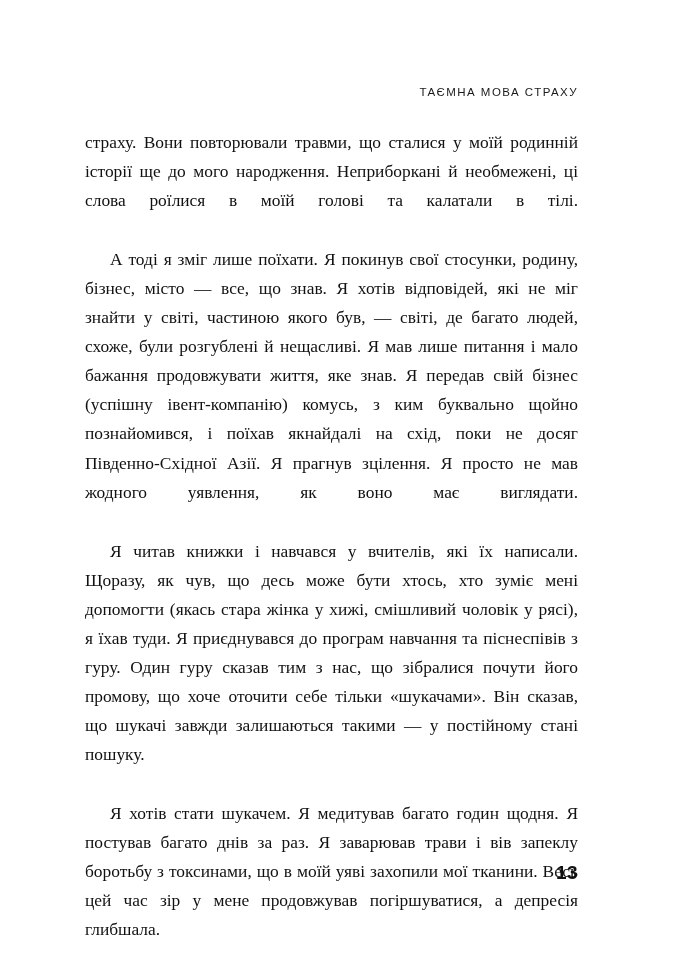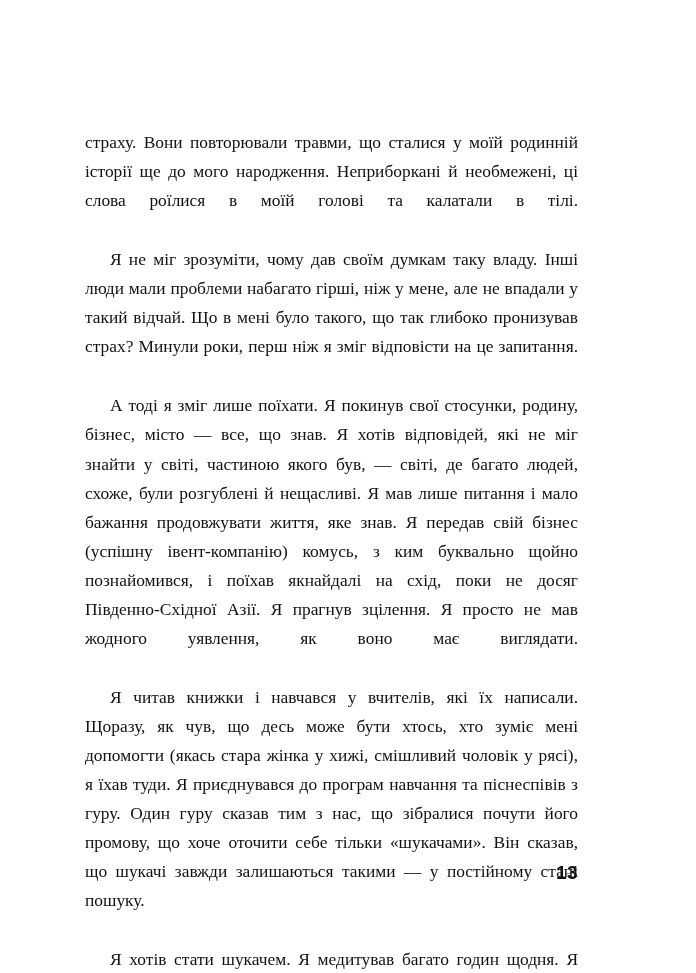--- a/index.html
+++ b/index.html
@@ -81,24 +81,24 @@
     font-weight: 700;
     color: #111111;
     letter-spacing: 0.4px;
   }
 </style>
 </head>
 <body>
 
 <div class="page">
 
+  <div class="running-head">ТАЄМНА МОВА СТРАХУ</div>
 
   <div class="text-block">
     <p class="para no-indent">страху. Вони повторювали травми, що сталися у моїй родинній історії ще до мого народження. Неприборкані й необмежені, ці слова роїлися в моїй голові та калатали в тілі.</p>
-    <p class="para">Я не міг зрозуміти, чому дав своїм думкам таку владу. Інші люди мали проблеми набагато гірші, ніж у мене, але не впадали у такий відчай. Що в мені було такого, що так глибоко пронизував страх? Минули роки, перш ніж я зміг відповісти на це запитання.</p>
     <p class="para">А тоді я зміг лише поїхати. Я покинув свої стосунки, родину, бізнес, місто — все, що знав. Я хотів відповідей, які не міг знайти у світі, частиною якого був, — світі, де багато людей, схоже, були розгублені й нещасливі. Я мав лише питання і мало бажання продовжувати життя, яке знав. Я передав свій бізнес (успішну івент-компанію) комусь, з ким буквально щойно познайомився, і поїхав якнайдалі на схід, поки не досяг Південно-Східної Азії. Я прагнув зцілення. Я просто не мав жодного уявлення, як воно має виглядати.</p>
     <p class="para">Я читав книжки і навчався у вчителів, які їх написали. Щоразу, як чув, що десь може бути хтось, хто зуміє мені допомогти (якась стара жінка у хижі, смішливий чоловік у рясі), я їхав туди. Я приєднувався до програм навчання та піснеспівів з гуру. Один гуру сказав тим з нас, що зібралися почути його промову, що хоче оточити себе тільки «шукачами». Він сказав, що шукачі завжди залишаються такими — у постійному стані пошуку.</p>
     <p class="para">Я хотів стати шукачем. Я медитував багато годин щодня. Я постував багато днів за раз. Я заварював трави і вів запеклу боротьбу з токсинами, що в моїй уяві захопили мої тканини. Весь цей час зір у мене продовжував погіршуватися, а депресія глибшала.</p>
   </div>
 
   <div class="folio">13</div>
 
 </div>
 
 </body></html>

